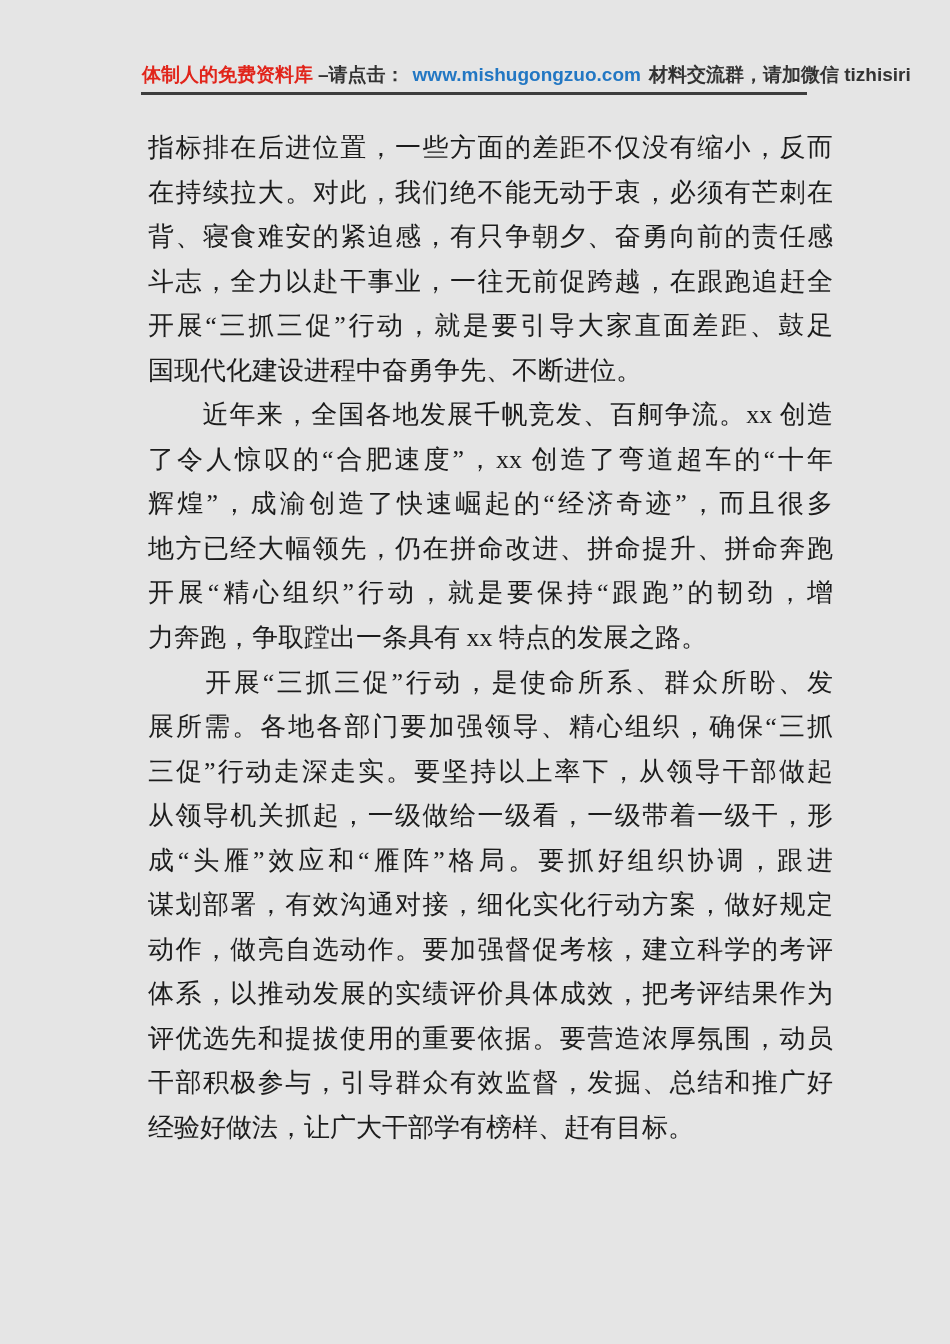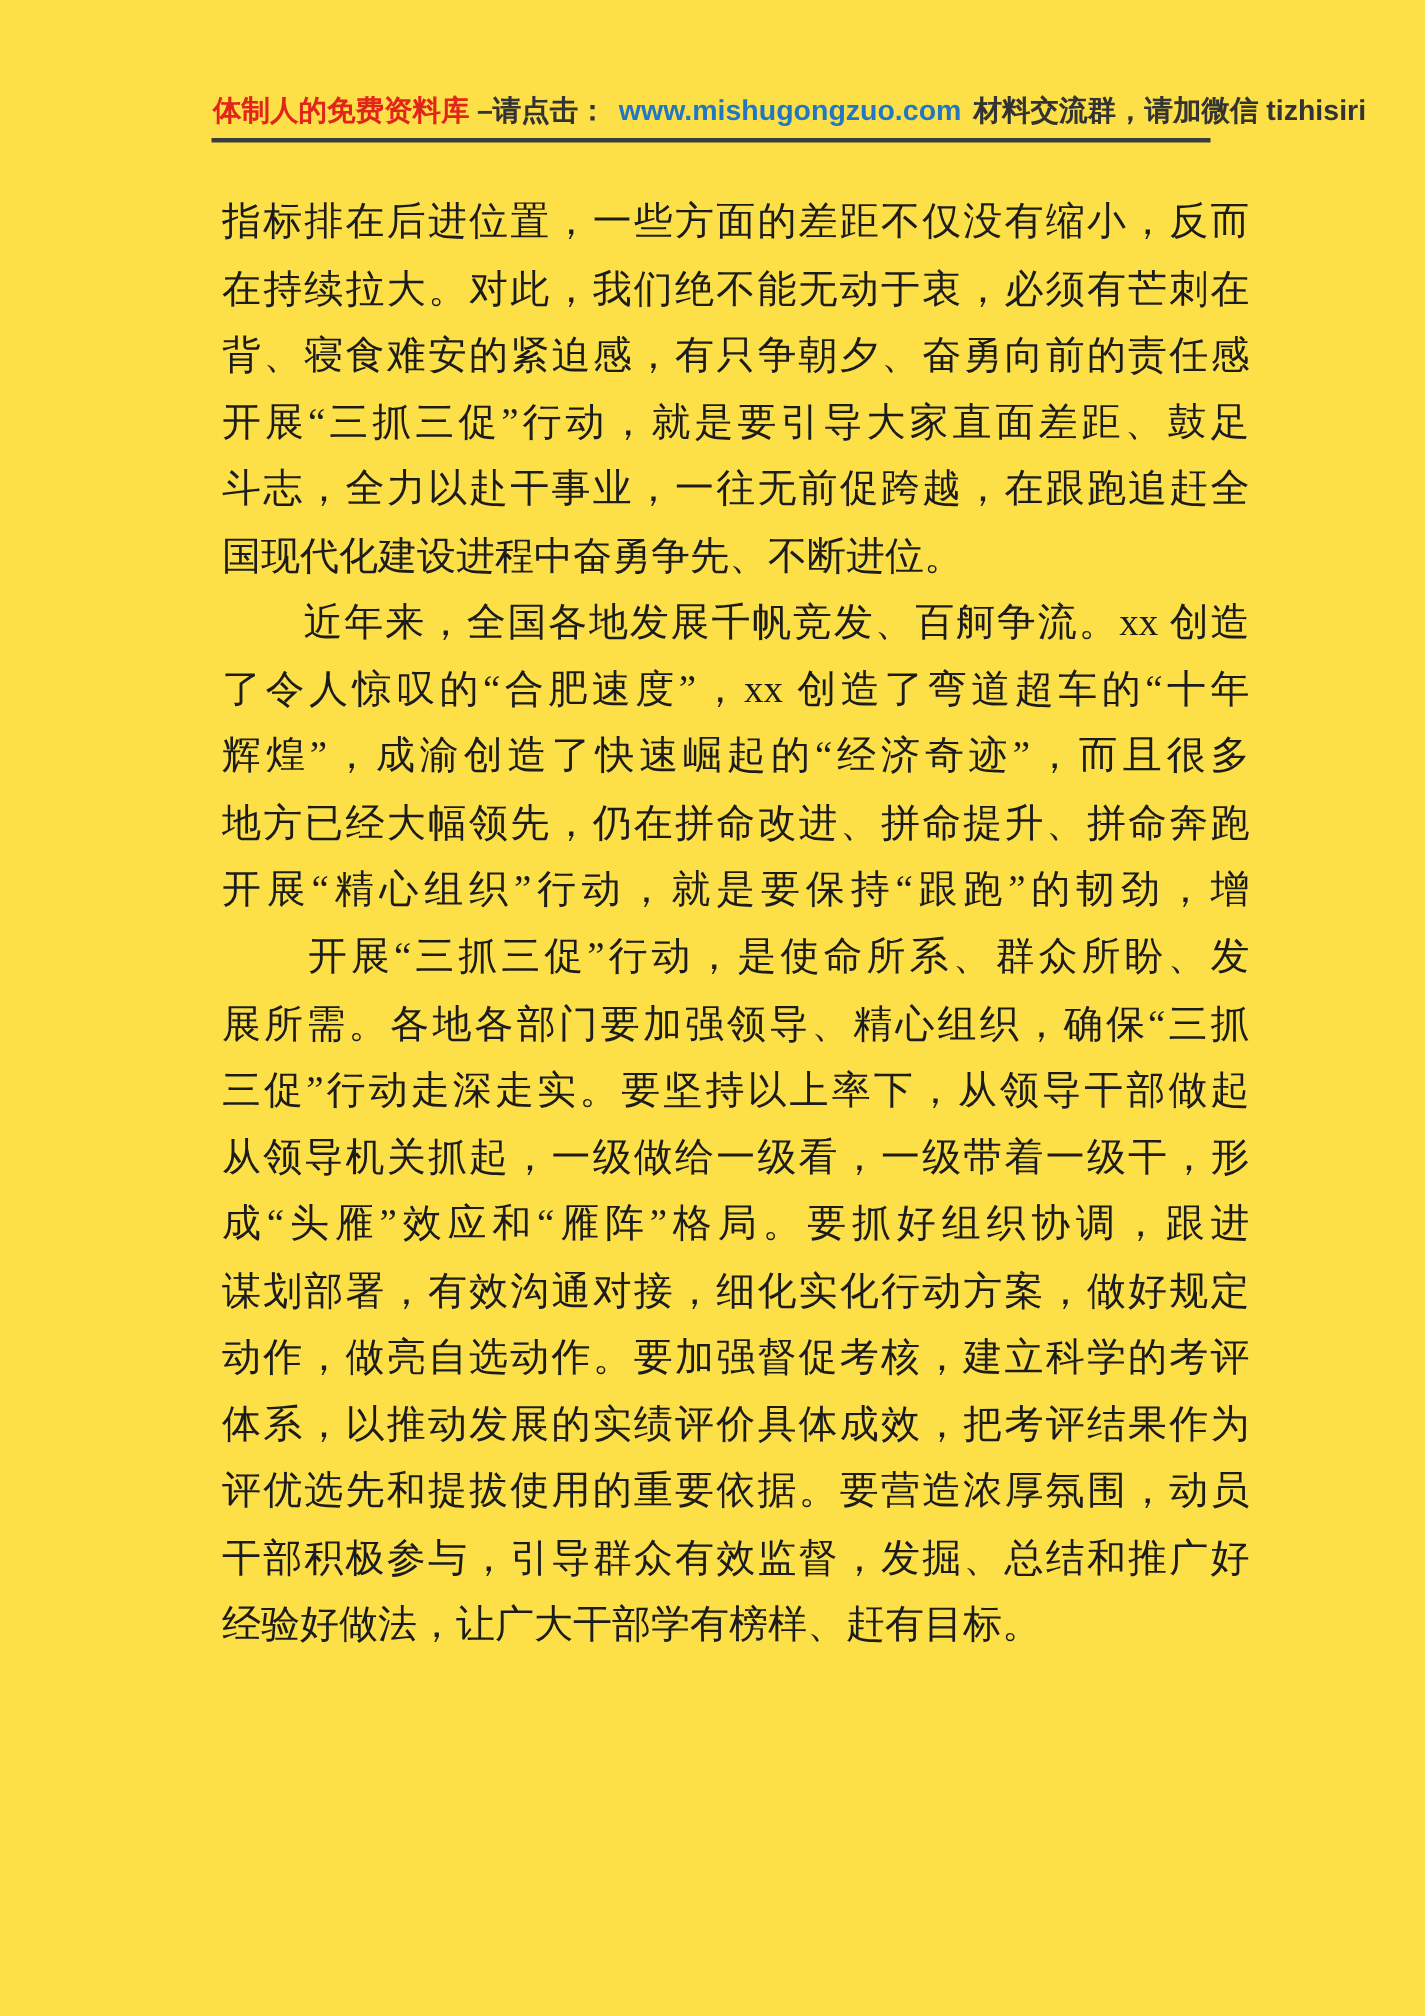--- a/index.html
+++ b/index.html
@@ -4,21 +4,21 @@
 <style>
   html, body {
     margin: 0;
     padding: 0;
     background: #ffffff;
   }
   .page {
     position: relative;
     width: 950px;
     height: 1344px;
-    background: #fde047;
+    background: #e5e5e5;
     overflow: hidden;
   }
   
   .promo-header {
     position: absolute;
     left: 142px;
     top: 60px;
     width: 680px;
     height: 30px;
     line-height: 30px;
@@ -69,28 +69,29 @@
   <div class="promo-header">
     <span class="seg-site-name">体制人的免费资料库</span><span class="seg-click-hint">–请点击：</span><span class="seg-url">www.mishugongzuo.com</span><span class="seg-wechat">材料交流群，请加微信 tizhisiri</span>
   </div>
 
   <div class="header-rule"></div>
 
   <div class="doc-body">
     <div class="doc-line">指标排在后进位置，一些方面的差距不仅没有缩小，反而</div>
     <div class="doc-line">在持续拉大。对此，我们绝不能无动于衷，必须有芒刺在</div>
     <div class="doc-line">背、寝食难安的紧迫感，有只争朝夕、奋勇向前的责任感</div>
+    <div class="doc-line">斗志，全力以赴干事业，一往无前促跨越，在跟跑追赶全</div>
     <div class="doc-line">开展“三抓三促”行动，就是要引导大家直面差距、鼓足</div>
-    <div class="doc-line">斗志，全力以赴干事业，一往无前促跨越，在跟跑追赶全</div>
     <div class="doc-line para-end">国现代化建设进程中奋勇争先、不断进位。</div>
     <div class="doc-line">　　近年来，全国各地发展千帆竞发、百舸争流。xx 创造</div>
     <div class="doc-line">了令人惊叹的“合肥速度”，xx 创造了弯道超车的“十年</div>
     <div class="doc-line">辉煌”，成渝创造了快速崛起的“经济奇迹”，而且很多</div>
     <div class="doc-line">地方已经大幅领先，仍在拼命改进、拼命提升、拼命奔跑</div>
     <div class="doc-line">开展“精心组织”行动，就是要保持“跟跑”的韧劲，增</div>
+    <div class="doc-line para-end">力奔跑，争取蹚出一条具有 xx 特点的发展之路。</div>
     <div class="doc-line">　　开展“三抓三促”行动，是使命所系、群众所盼、发</div>
     <div class="doc-line">展所需。各地各部门要加强领导、精心组织，确保“三抓</div>
     <div class="doc-line">三促”行动走深走实。要坚持以上率下，从领导干部做起</div>
     <div class="doc-line">从领导机关抓起，一级做给一级看，一级带着一级干，形</div>
     <div class="doc-line">成“头雁”效应和“雁阵”格局。要抓好组织协调，跟进</div>
     <div class="doc-line">谋划部署，有效沟通对接，细化实化行动方案，做好规定</div>
     <div class="doc-line">动作，做亮自选动作。要加强督促考核，建立科学的考评</div>
     <div class="doc-line">体系，以推动发展的实绩评价具体成效，把考评结果作为</div>
     <div class="doc-line">评优选先和提拔使用的重要依据。要营造浓厚氛围，动员</div>
     <div class="doc-line">干部积极参与，引导群众有效监督，发掘、总结和推广好</div>

